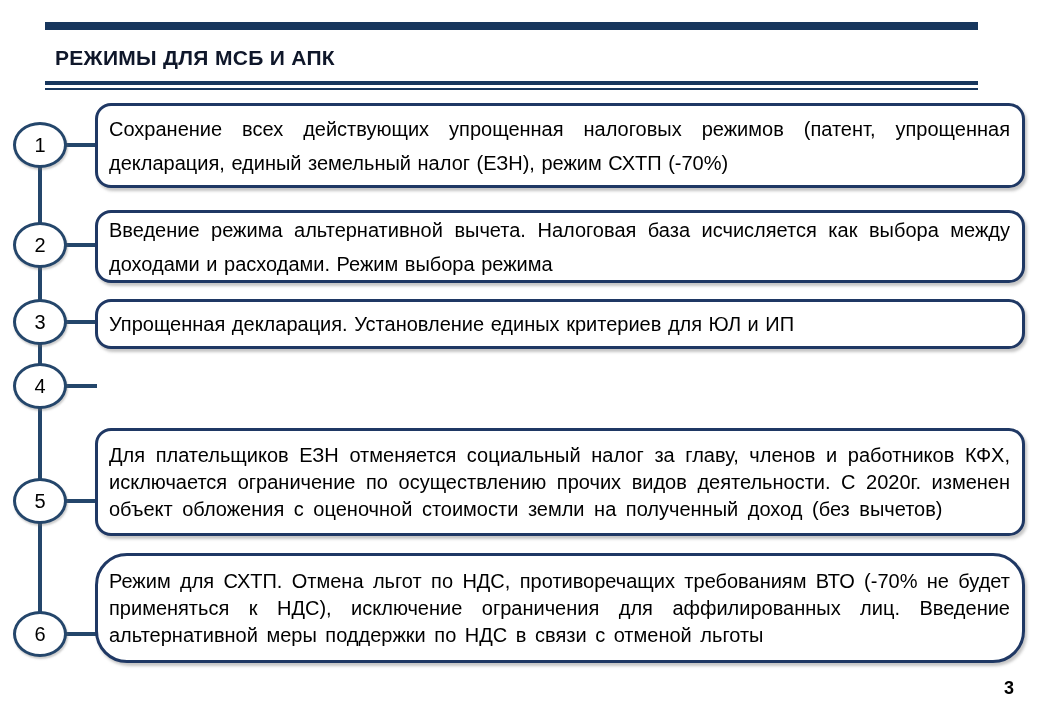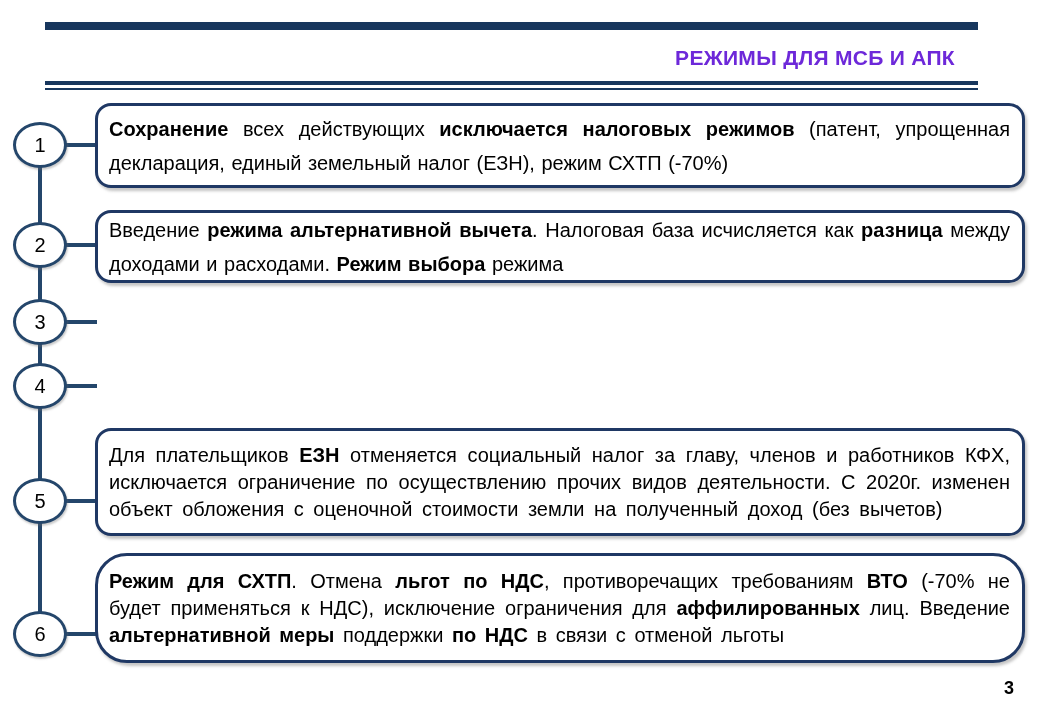--- a/index.html
+++ b/index.html
@@ -4,21 +4,21 @@
 <style>
   html,body{margin:0;padding:0;background:#ffffff;}
   .slide{
     position:relative;width:1040px;height:720px;background:#ffffff;
     font-family:"Liberation Sans",sans-serif;overflow:hidden;
   }
   
   .topbar{position:absolute;left:45px;top:22px;width:933px;height:8px;background:#17365D;}
   .title{
     position:absolute;left:55px;top:46px;width:900px;
-    font-size:21px;font-weight:700;color:#6d28d9;letter-spacing:.3px;white-space:nowrap;text-align:right;
+    font-size:21px;font-weight:700;color:#0f172a;letter-spacing:.3px;white-space:nowrap;
   }
   .rule{position:absolute;left:45px;width:933px;background:#17365D;}
   .rule-thick{top:81px;height:4px;}
   .rule-thin{top:88px;height:2px;}
   
   .spine{position:absolute;left:38px;top:145px;width:4px;height:489px;background:#24466B;}
   .hconn{position:absolute;left:62px;width:35px;height:4px;background:#24466B;}
   .circle{
     position:absolute;left:13px;width:54px;height:46px;background:#ffffff;
     border:3.5px solid #24466B;border-radius:50%;box-sizing:border-box;
@@ -29,21 +29,21 @@
   .box{
     position:absolute;left:95px;width:930px;background:#ffffff;
     border:3px solid #1F3864;border-radius:16px;box-sizing:border-box;
     display:flex;align-items:center;overflow:hidden;
     box-shadow:2px 3px 3px rgba(110,110,110,.4);
   }
   .box p{
     margin:0;width:100%;padding:0 12px 0 11px;
     font-size:20px;color:#000;text-align:justify;word-spacing:1px;
   }
-  .box p b{font-weight:700;}
+  .box p b{font-weight:400;}
   .box1{top:103px;height:85px;}  .box1 p{line-height:34px;}
   .box2{top:210px;height:73px;}  .box2 p{line-height:34px;}
   .box3{top:299px;height:50px;}  .box3 p{line-height:30px;}
   .box4{top:362px;height:46px;}  .box4 p{line-height:30px;}
   .box5{top:428px;height:108px;} .box5 p{line-height:27px;word-spacing:4px;}
   .box6{top:553px;height:110px;border-radius:32px;} .box6 p{line-height:27px;word-spacing:3px;}
   .c1{top:122px;} .c2{top:222px;} .c3{top:299px;} .c4{top:363px;} .c5{top:478px;} .c6{top:611px;}
   .h1{top:143px;} .h2{top:243px;} .h3{top:320px;} .h4{top:384px;} .h5{top:499px;} .h6{top:632px;}
   
   .pagenum{
@@ -83,24 +83,27 @@
     <span>4</span>
   </div>
   <div class="circle c5">
     <span>5</span>
   </div>
   <div class="circle c6">
     <span>6</span>
   </div>
 
   <div class="box box1">
-    <p><b>Сохранение</b> всех действующих <b>исключается налоговых режимов</b> (патент, упрощенная декларация, единый земельный налог (ЕЗН), режим СХТП (-70%)</p>
+    <p><b>Сохранение</b> всех действующих <b>упрощенная налоговых режимов</b> (патент, упрощенная декларация, единый земельный налог (ЕЗН), режим СХТП (-70%)</p>
   </div>
   <div class="box box2">
-    <p>Введение <b>режима альтернативной вычета</b>. Налоговая база исчисляется как <b>разница</b> между доходами и расходами. <b>Режим выбора</b> режима</p>
+    <p>Введение <b>режима альтернативной вычета</b>. Налоговая база исчисляется как <b>выбора</b> между доходами и расходами. <b>Режим выбора</b> режима</p>
+  </div>
+  <div class="box box3">
+    <p><b>Упрощенная декларация</b>. Установление <b>единых критериев</b> для ЮЛ и ИП</p>
   </div>
   <div class="box box5">
     <p>Для плательщиков <b>ЕЗН</b> отменяется социальный налог за главу, членов и работников КФХ, исключается ограничение по осуществлению прочих видов деятельности. С 2020г. изменен объект обложения с оценочной стоимости земли на полученный доход (без вычетов)</p>
   </div>
   <div class="box box6">
     <p><b>Режим для СХТП</b>. Отмена <b>льгот по НДС</b>, противоречащих требованиям <b>ВТО</b> (-70% не будет применяться к НДС), исключение ограничения для <b>аффилированных</b> лиц. Введение <b>альтернативной меры</b> поддержки <b>по НДС</b> в связи с отменой льготы</p>
   </div>
 
   <div class="pagenum">3</div>
 

